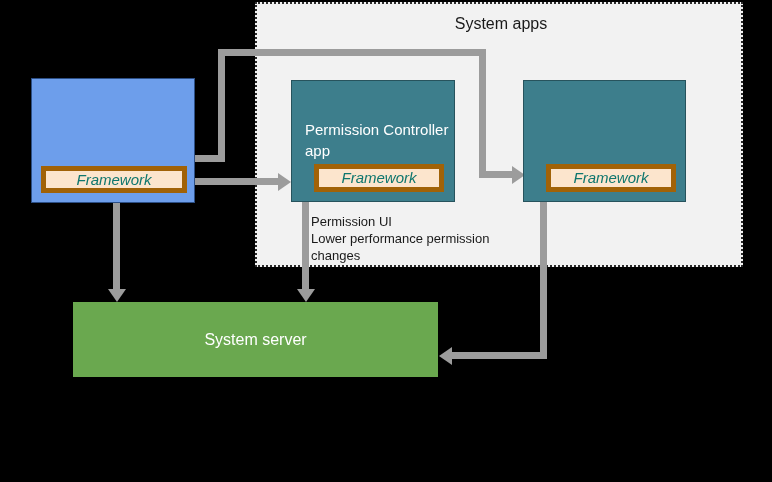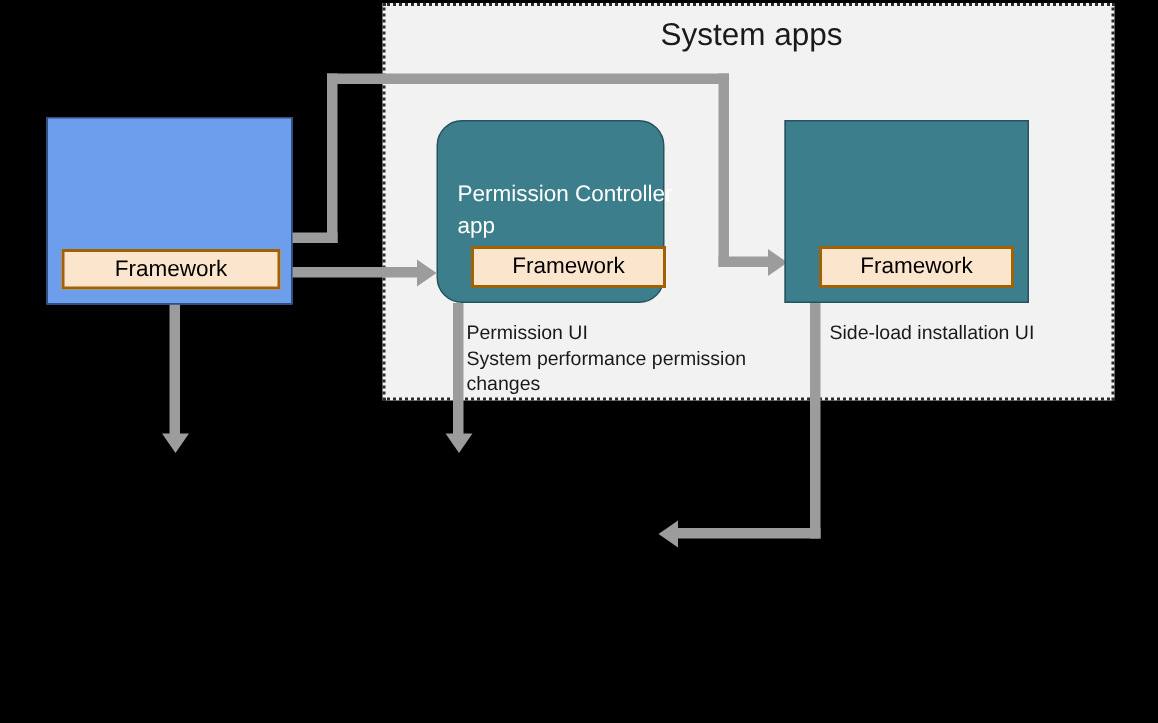--- a/index.html
+++ b/index.html
@@ -15,54 +15,55 @@
   
   .sysapps-panel{
     position:absolute;left:255px;top:2px;width:488px;height:265px;
     background:#f2f2f2;
     border:2px dotted #2b2b2b;
     box-sizing:border-box;
   }
   .sysapps-title{
     position:absolute;left:0;top:10px;width:488px;
     text-align:center;
-    font-size:21px;color:#1a1a1a;
+    font-size:16px;color:#1a1a1a;
     line-height:20px;
   }
 
   
   .box{position:absolute;box-sizing:border-box;}
 
   .app-box{
     left:31px;top:78px;width:164px;height:125px;
     background:#6d9eeb;border:1px solid #2c4f86;
   }
   .app-title{
     position:absolute;left:0;top:51px;width:164px;text-align:center;
     color:#ffffff;font-size:16px;line-height:20px;
   }
 
   .teal-box{
     background:#3d7e8c;border:1px solid #27535d;
   }
-  .pc-box{left:291px;top:80px;width:152px;height:122px;border-radius:17px;}
+  .pc-box{left:291px;top:80px;width:164px;height:122px;}
   .pi-box{left:523px;top:80px;width:163px;height:122px;}
 
   .teal-title{
     position:absolute;left:13px;top:38px;width:150px;
     color:#ffffff;font-size:15px;line-height:21px;
   }
 
   
   .fw{
     position:absolute;box-sizing:border-box;
-    background:#fce5cd;border:2px solid #a16207;
-    color:#000000;font-size:15px;
+    background:#fce5cd;border:5px solid #a16207;
+    color:#0f766e;font-size:15px;
     display:flex;align-items:center;justify-content:center;
     line-height:18px;
+    font-style:italic;
   }
   .fw-app{left:9px;top:87px;width:146px;height:27px;}
   .fw-pc{left:22px;top:83px;width:130px;height:28px;}
   .fw-pi{left:22px;top:83px;width:130px;height:28px;}
 
   .sysserver-box{
     left:73px;top:302px;width:365px;height:75px;
     background:#6aa84f;
   }
   .sysserver-title{
@@ -126,17 +127,19 @@
   <div class="box teal-box pc-box">
     <div class="teal-title">Permission Controller app</div>
     <div class="fw fw-pc">Framework</div>
   </div>
 
   <div class="box teal-box pi-box">
     <div class="fw fw-pi">Framework</div>
   </div>
 
   <div class="note note-pc">Permission UI
-System performance permission changes</div>
-  <div class="note note-pi">Side-load installation UI</div>
+Lower performance permission changes</div>
 
+  <div class="box sysserver-box">
+    <div class="sysserver-title">System server</div>
+  </div>
 
 </div>
 
 </body></html>

